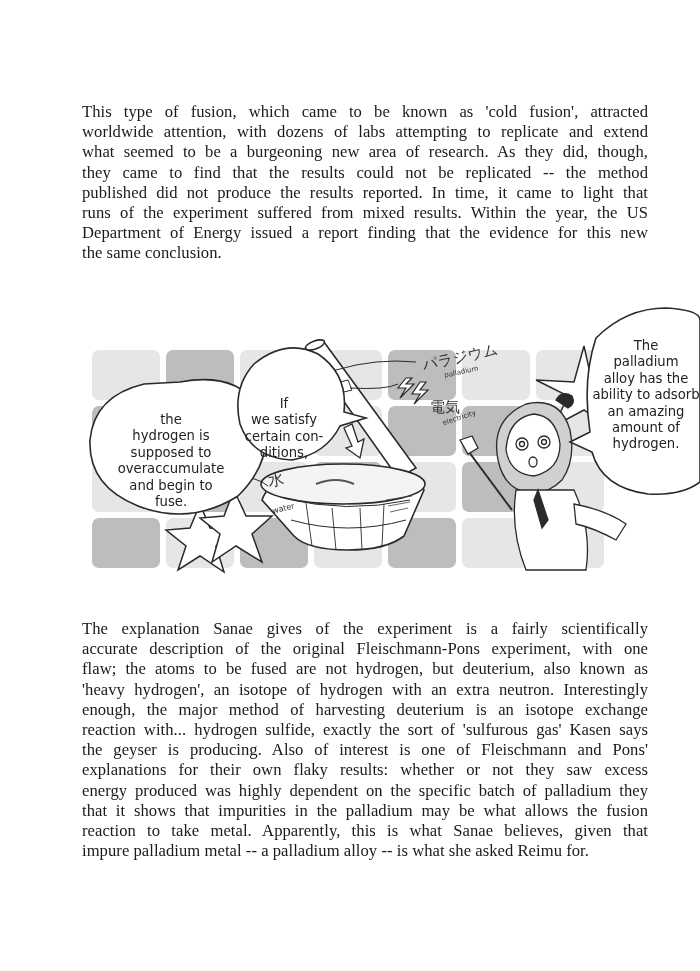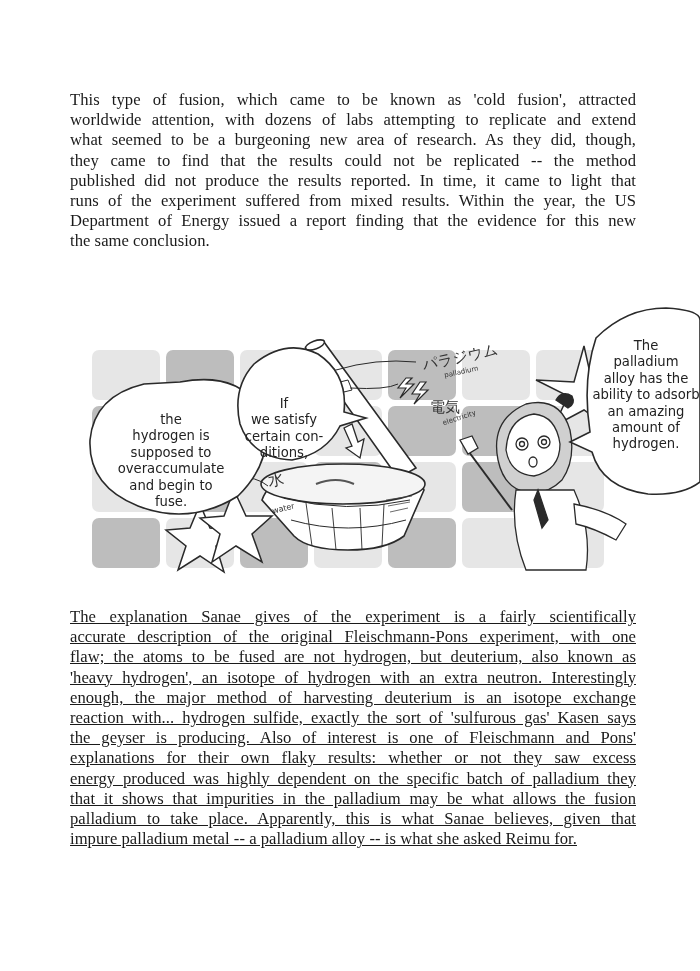--- a/index.html
+++ b/index.html
@@ -1,23 +1,23 @@
 <!DOCTYPE html>
 <html><head>
 <meta charset="utf-8">
 <style>
   html, body { margin:0; padding:0; background:#ffffff; }
   body { width:700px; height:971px; position:relative; overflow:hidden;
          font-family:"Liberation Serif", "DejaVu Serif", serif; color:#1a1a1a; }
-  .para { position:absolute; left:66px; width:566px; margin:4px;
+  .para { position:absolute; left:66px; width:566px; margin:16px;
           font-size:16.6px; line-height:20.2px; letter-spacing:0.05px; }
   .para .line { display:block; white-space:nowrap; text-align:justify; text-align-last:justify; }
   .para .line.last { text-align-last:left; }
   #p1 { top:86px; }
-  #p2 { top:603px;text-decoration:underline; }
+  #p2 { top:603px; }
 
   #illus { position:absolute; left:86px; top:300px; width:614px; height:290px; }
   #illus svg { position:absolute; left:0; top:0; }
   .bubble-text { position:absolute; text-align:center; font-family:"DejaVu Sans", sans-serif;
                  font-size:13.2px; line-height:16.4px; color:#222; }
   .bubble-text span { display:block; white-space:nowrap; }
   .sfx { position:absolute; font-family:"DejaVu Sans", sans-serif; color:#333; white-space:nowrap; }
 </style>
 </head>
 <body>
@@ -161,15 +161,15 @@
     <span class="line">The explanation Sanae gives of the experiment is a fairly scientifically</span>
     <span class="line">accurate description of the original Fleischmann-Pons experiment, with one</span>
     <span class="line">flaw; the atoms to be fused are not hydrogen, but deuterium, also known as</span>
     <span class="line">'heavy hydrogen', an isotope of hydrogen with an extra neutron. Interestingly</span>
     <span class="line">enough, the major method of harvesting deuterium is an isotope exchange</span>
     <span class="line">reaction with... hydrogen sulfide, exactly the sort of 'sulfurous gas' Kasen says</span>
     <span class="line">the geyser is producing. Also of interest is one of Fleischmann and Pons'</span>
     <span class="line">explanations for their own flaky results: whether or not they saw excess</span>
     <span class="line">energy produced was highly dependent on the specific batch of palladium they</span>
     <span class="line">that it shows that impurities in the palladium may be what allows the fusion</span>
-    <span class="line">palladium to take place. Apparently, this is what Sanae believes, given that</span>
+    <span class="line">reaction to take metal. Apparently, this is what Sanae believes, given that</span>
     <span class="line last">impure palladium metal -- a palladium alloy -- is what she asked Reimu for.</span>
   </div>
 
 </body></html>

